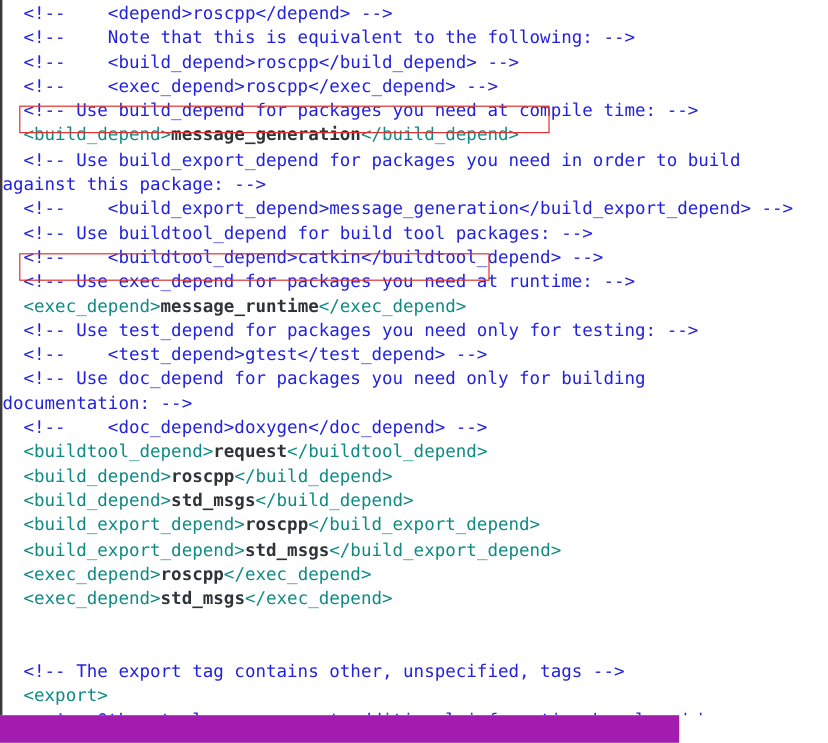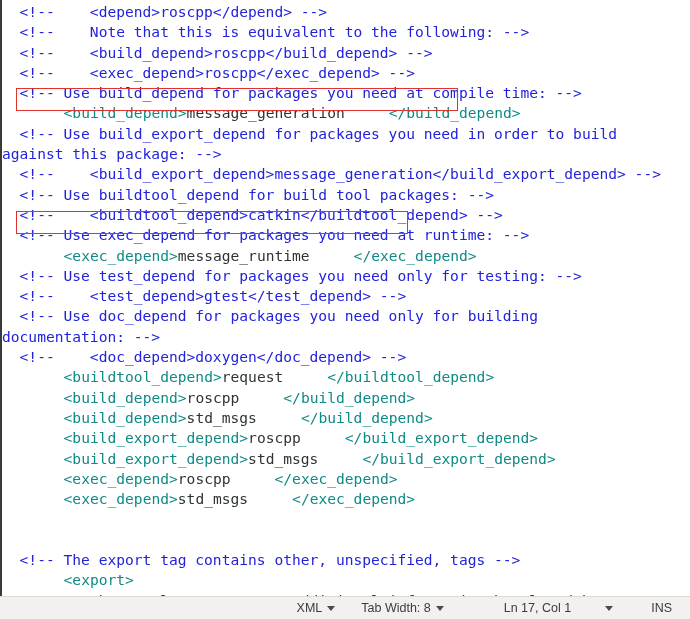--- a/index.html
+++ b/index.html
@@ -44,22 +44,22 @@
     position: relative;
     height: 20.3px;
     line-height: 20.3px;
     font-family: "DejaVu Sans Mono", "Liberation Mono", monospace;
     font-size: 14.6px;
     white-space: pre;
     color: #2e3436;
     letter-spacing: 0px;
   }
   .cm { color: #2222dd; }      
-  .tg { color: #0f8a85; margin-left: 44px; }      
-  .tx { color: #2e3436; }      
+  .tg { color: #0f8a85; }      
+  .tx { color: #2e3436; font-weight: bold; }      
   .hl-box {
     position: absolute;
     border: 1px solid #e0322e;
     box-sizing: border-box;
     pointer-events: none;
     background: transparent;
   }
   
   #status-bar {
     position: absolute;
@@ -135,39 +135,14 @@
         <div class="code-line">  <span class="cm">&lt;!-- The export tag contains other, unspecified, tags --&gt;</span></div>
         <div class="code-line">  <span class="tg">&lt;export&gt;</span></div>
         <div class="code-line">    <span class="cm">&lt;!-- Other tools can request additional information be placed here --&gt;</span></div>
       </div>
     <div id="highlight-layer">
         <div class="hl-box" style="left: 14px; top: 88px; width: 442px; height: 23px;"></div>
         <div class="hl-box" style="left: 14px; top: 211px; width: 392px; height: 23px;"></div>
       </div>
   </div>
 
-  <div id="status-bar">
-    <span class="sb-spacer"></span>
-
-    <span class="sb-item sb-lang">
-      <span>XML</span>
-      <span class="caret"></span>
-    </span>
-
-    <span class="sb-item sb-tab">
-      <span>Tab Width: 8</span>
-      <span class="caret"></span>
-    </span>
-
-    <span class="sb-item sb-pos">
-      <span>Ln 17, Col 1</span>
-    </span>
-
-    <span class="sb-item sb-arrow-only">
-      <span class="caret"></span>
-    </span>
-
-    <span class="sb-item sb-ins">
-      <span>INS</span>
-    </span>
-  </div>
 
 </div>
 
 </body></html>

